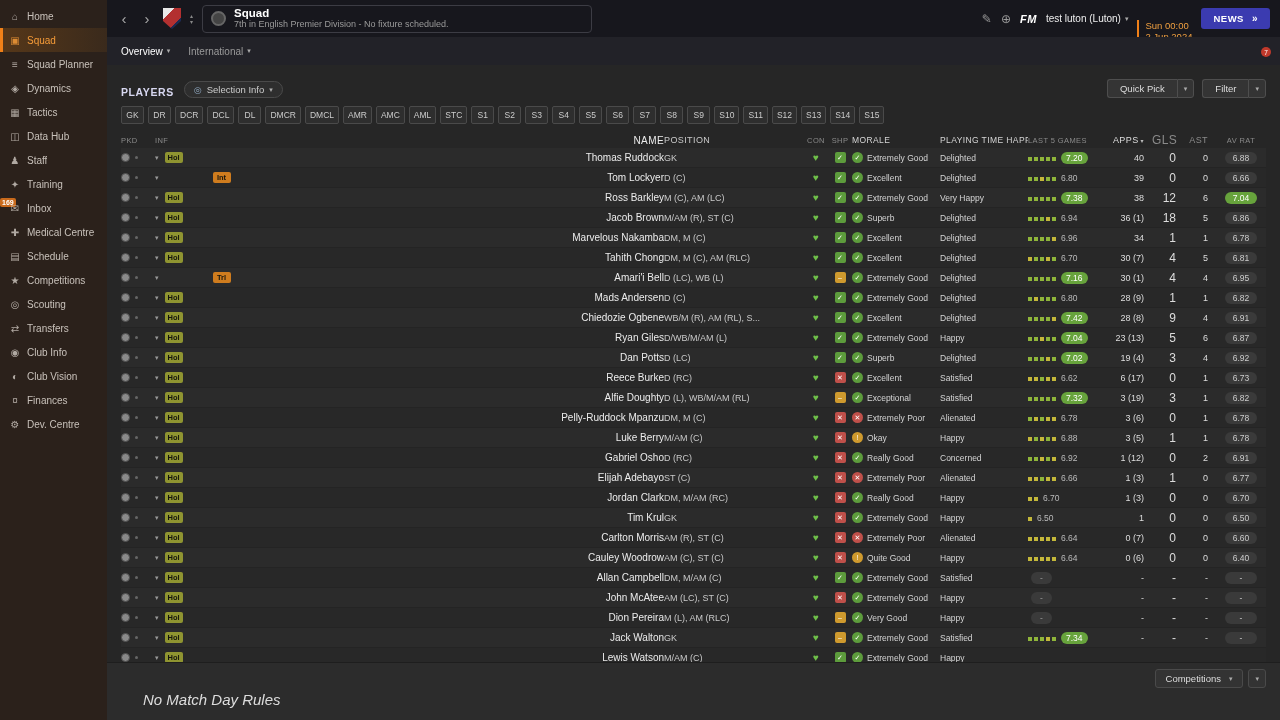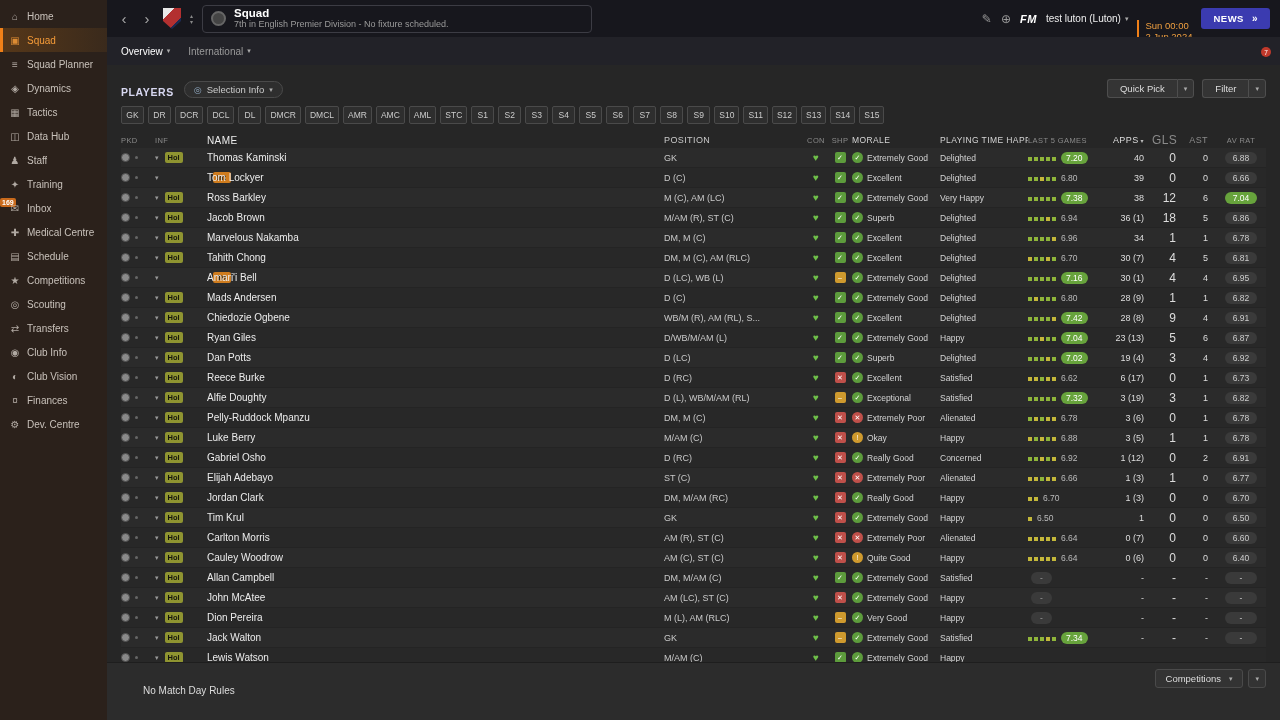--- a/index.html
+++ b/index.html
@@ -66,21 +66,21 @@
   .trow { display:flex; align-items:center; height:20px; background:#2b2b2b; border-bottom:1px solid #242424; cursor:pointer; }
   .trow:nth-child(even) { background:#282828; }
 
   .c-pkd { width:34px; display:flex; align-items:center; gap:5px; flex-shrink:0; }
   .chk { width:9px; height:9px; border:1px solid #6f6f6f; border-radius:50%; background:#d8d8d8; opacity:.55; }
   .dot { width:3px; height:3px; background:#666; border-radius:50%; }
   .c-inf { width:52px; display:flex; align-items:center; gap:6px; flex-shrink:0; }
   .chev { color:#999; font-size:7px; }
   .inf-badge { font-size:7.5px; font-weight:bold; padding:1px 3px; border-radius:2px; background:#8f9431; color:#15150d; min-width:18px; text-align:center; }
   .inf-badge.int, .inf-badge.trl { background:#cf7c1e;margin-left:48px; }
-  .c-name { flex:1; color:#ececec; font-size:10px; min-width:0; white-space:nowrap; overflow:hidden; }
+  .c-name { flex:1; color:#ececec; font-size:10px; min-width:0; white-space:nowrap; overflow:hidden;text-align:right; }
   .c-pos { width:108px; color:#c9c9c9; font-size:9px; flex-shrink:0; white-space:nowrap; overflow:hidden; }
   .c-con { width:24px; text-align:center; flex-shrink:0;margin-left:32px; }
   .heart { color:#6fbf4a; font-size:10px; }
   .c-shp { width:24px; display:flex; justify-content:center; flex-shrink:0; }
   .shp { width:11px; height:11px; border-radius:2px; display:flex; align-items:center; justify-content:center; font-size:7px; color:#fff; }
   .shp-green { background:#5d9c3c; } .shp-red { background:#c0504a; } .shp-amber { background:#cf9a2e; }
   .c-morale { width:88px; display:flex; align-items:center; gap:4px; font-size:8.5px; color:#d5d5d5; flex-shrink:0; white-space:nowrap; overflow:hidden; }
   .micon { width:11px; height:11px; border-radius:50%; display:flex; align-items:center; justify-content:center; font-size:7px; color:#fff; flex-shrink:0; }
   .m-green { background:#5d9c3c; } .m-amber { background:#cf9a2e; } .m-red { background:#c0504a; }
   .c-happy { width:88px; font-size:8.5px; color:#d5d5d5; flex-shrink:0; white-space:nowrap; overflow:hidden; }
@@ -97,21 +97,21 @@
   .avpill { background:#3a3a3a; border-radius:7px; padding:1px 6px; font-size:8.5px; color:#ccc; min-width:32px; text-align:center; }
   .avpill.green { background:#67a33c; color:#fff; }
   .avpill.hidden { visibility:hidden; }
   .sortmark { font-size:6px; color:#bbb; margin-left:2px; }
 
   
   .footer { height:58px; background:#2c2c2c; border-top:1px solid #1e1e1e; position:relative; flex-shrink:0; }
   .comp-row { position:absolute; top:6px; right:14px; display:flex; gap:5px; }
   .comp-btn { background:#333; border:1px solid #4a4a4a; border-radius:3px; padding:3px 10px; font-size:9.5px; color:#ddd; display:flex; align-items:center; gap:8px; cursor:pointer; }
   .comp-chev { background:#333; border:1px solid #4a4a4a; border-radius:3px; padding:3px 6px; font-size:7px; color:#aaa; display:flex; align-items:center; cursor:pointer; }
-  .footer-note { position:absolute; left:36px; top:22px; color:#ddd; font-size:10px; }
+  .footer-note { position:absolute; left:36px; top:28px; color:#ddd; font-size:15px;font-style:italic; }
 </style>
 </head>
 <body>
 
 <div class="app">
 
   <aside class="sidebar">
   <div class="side-item">
 
     <span class="side-icon">⌂</span>
@@ -362,21 +362,21 @@
     <div class="tbody">
   <div class="trow">
     <div class="cell c-pkd">
       <span class="chk"></span>
       <span class="dot"></span>
     </div>
     <div class="cell c-inf">
       <span class="chev">▾</span>
       <span class="inf-badge hol">Hol</span>
     </div>
-    <div class="cell c-name"><span>Thomas Kaminski</span></div>
+    <div class="cell c-name"><span>Thomas Ruddock</span></div>
     <div class="cell c-pos"><span>GK</span></div>
     <div class="cell c-con"><span class="heart">♥</span></div>
     <div class="cell c-shp">
             <span class="shp shp-green">✓</span>
           </div>
     <div class="cell c-morale">
       <span class="micon m-green">✓</span>
       <span class="mtext">Extremely Good</span>
     </div>
     <div class="cell c-happy"><span>Delighted</span></div>

